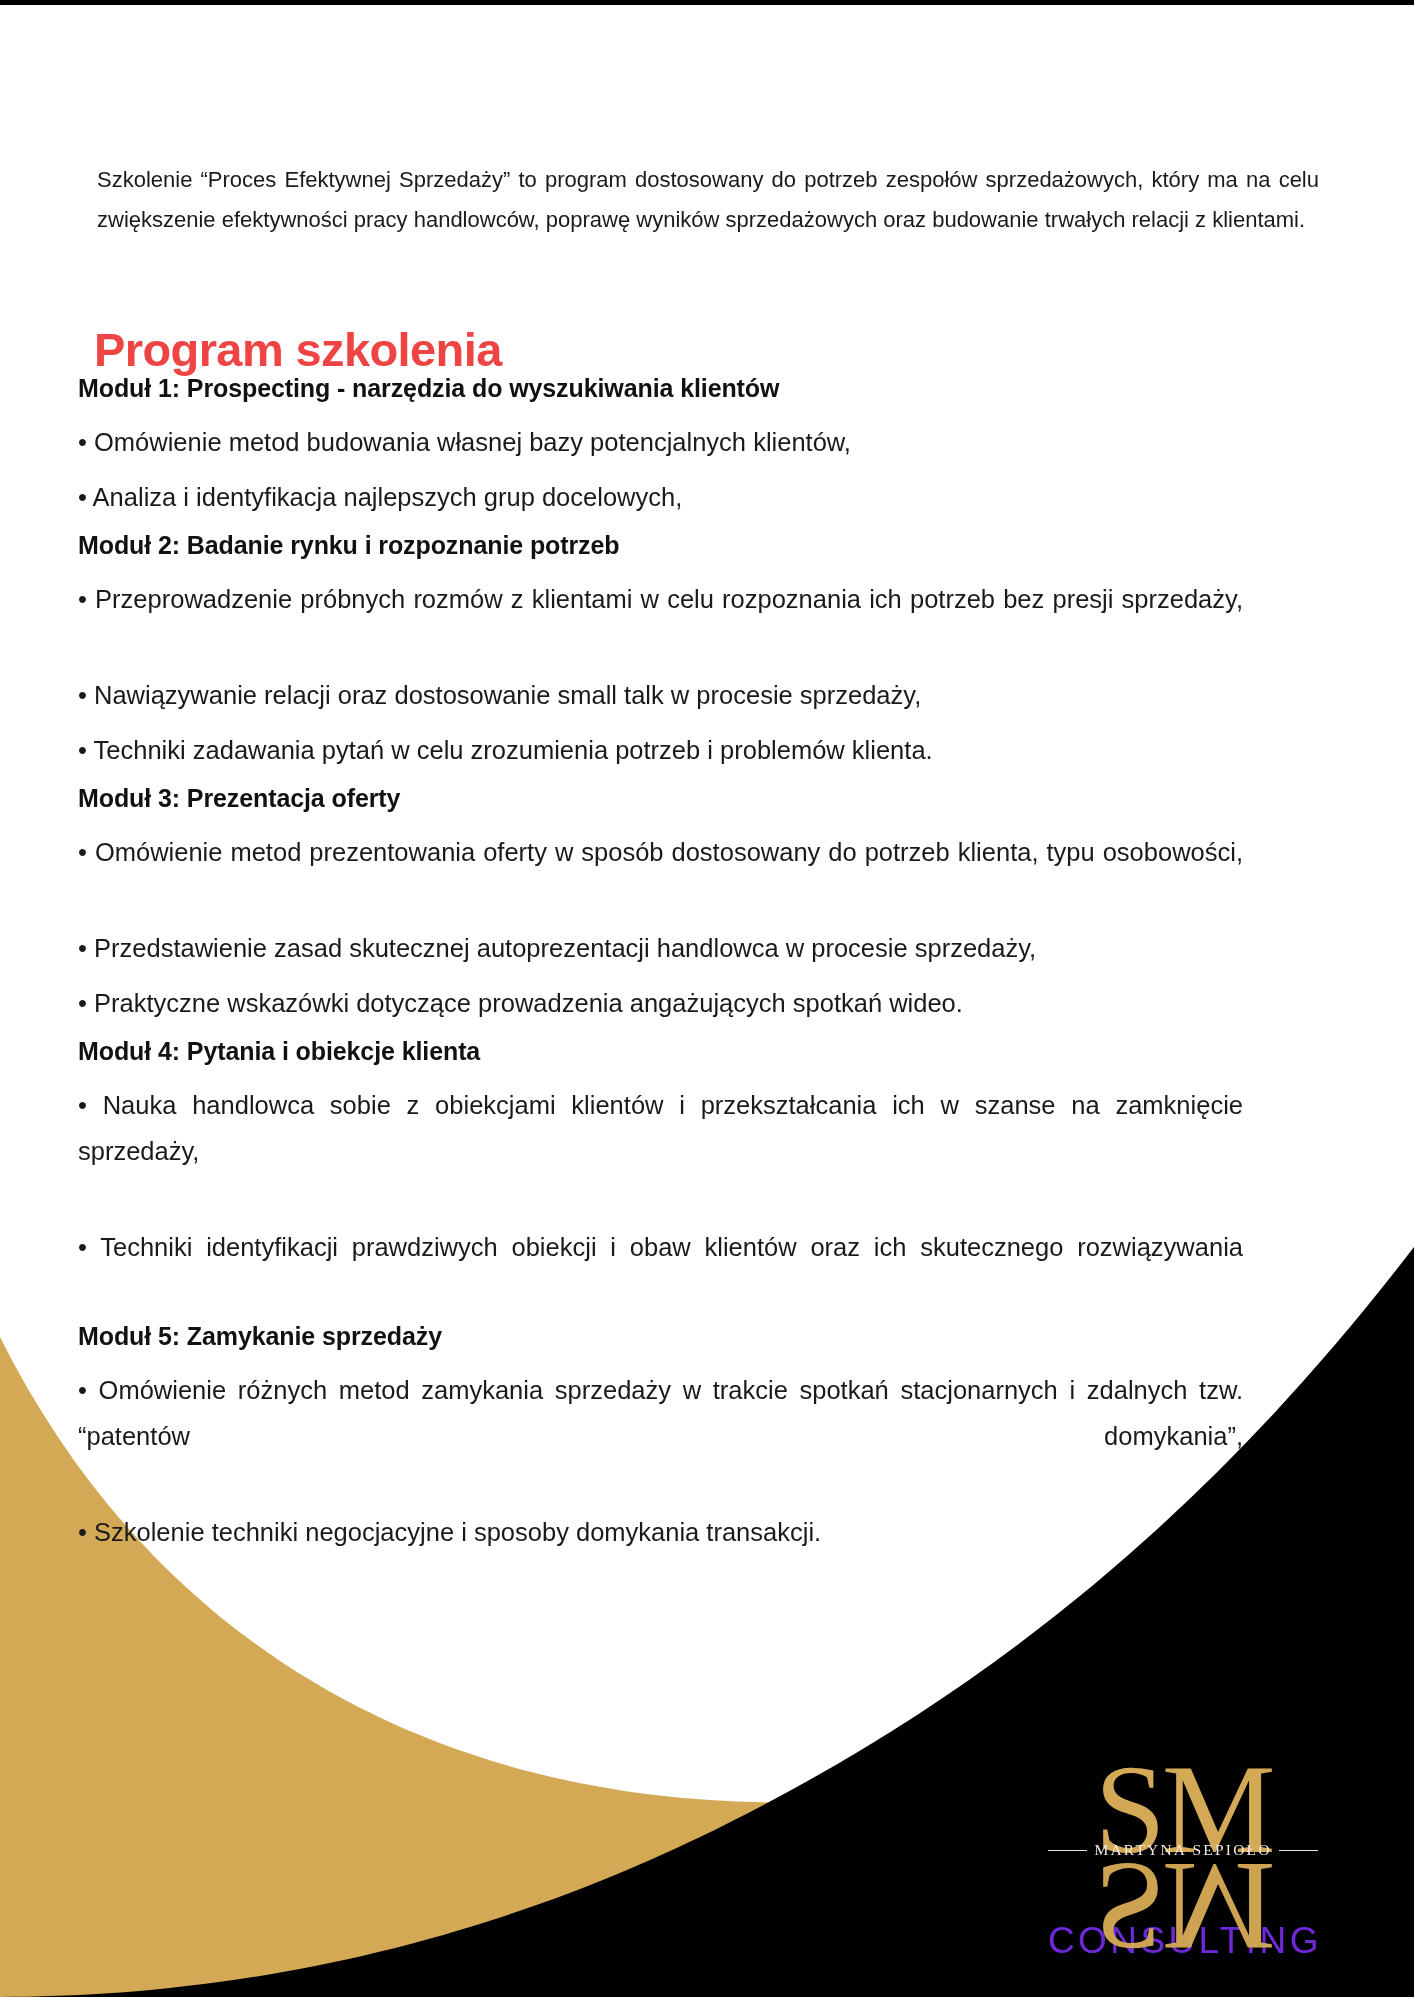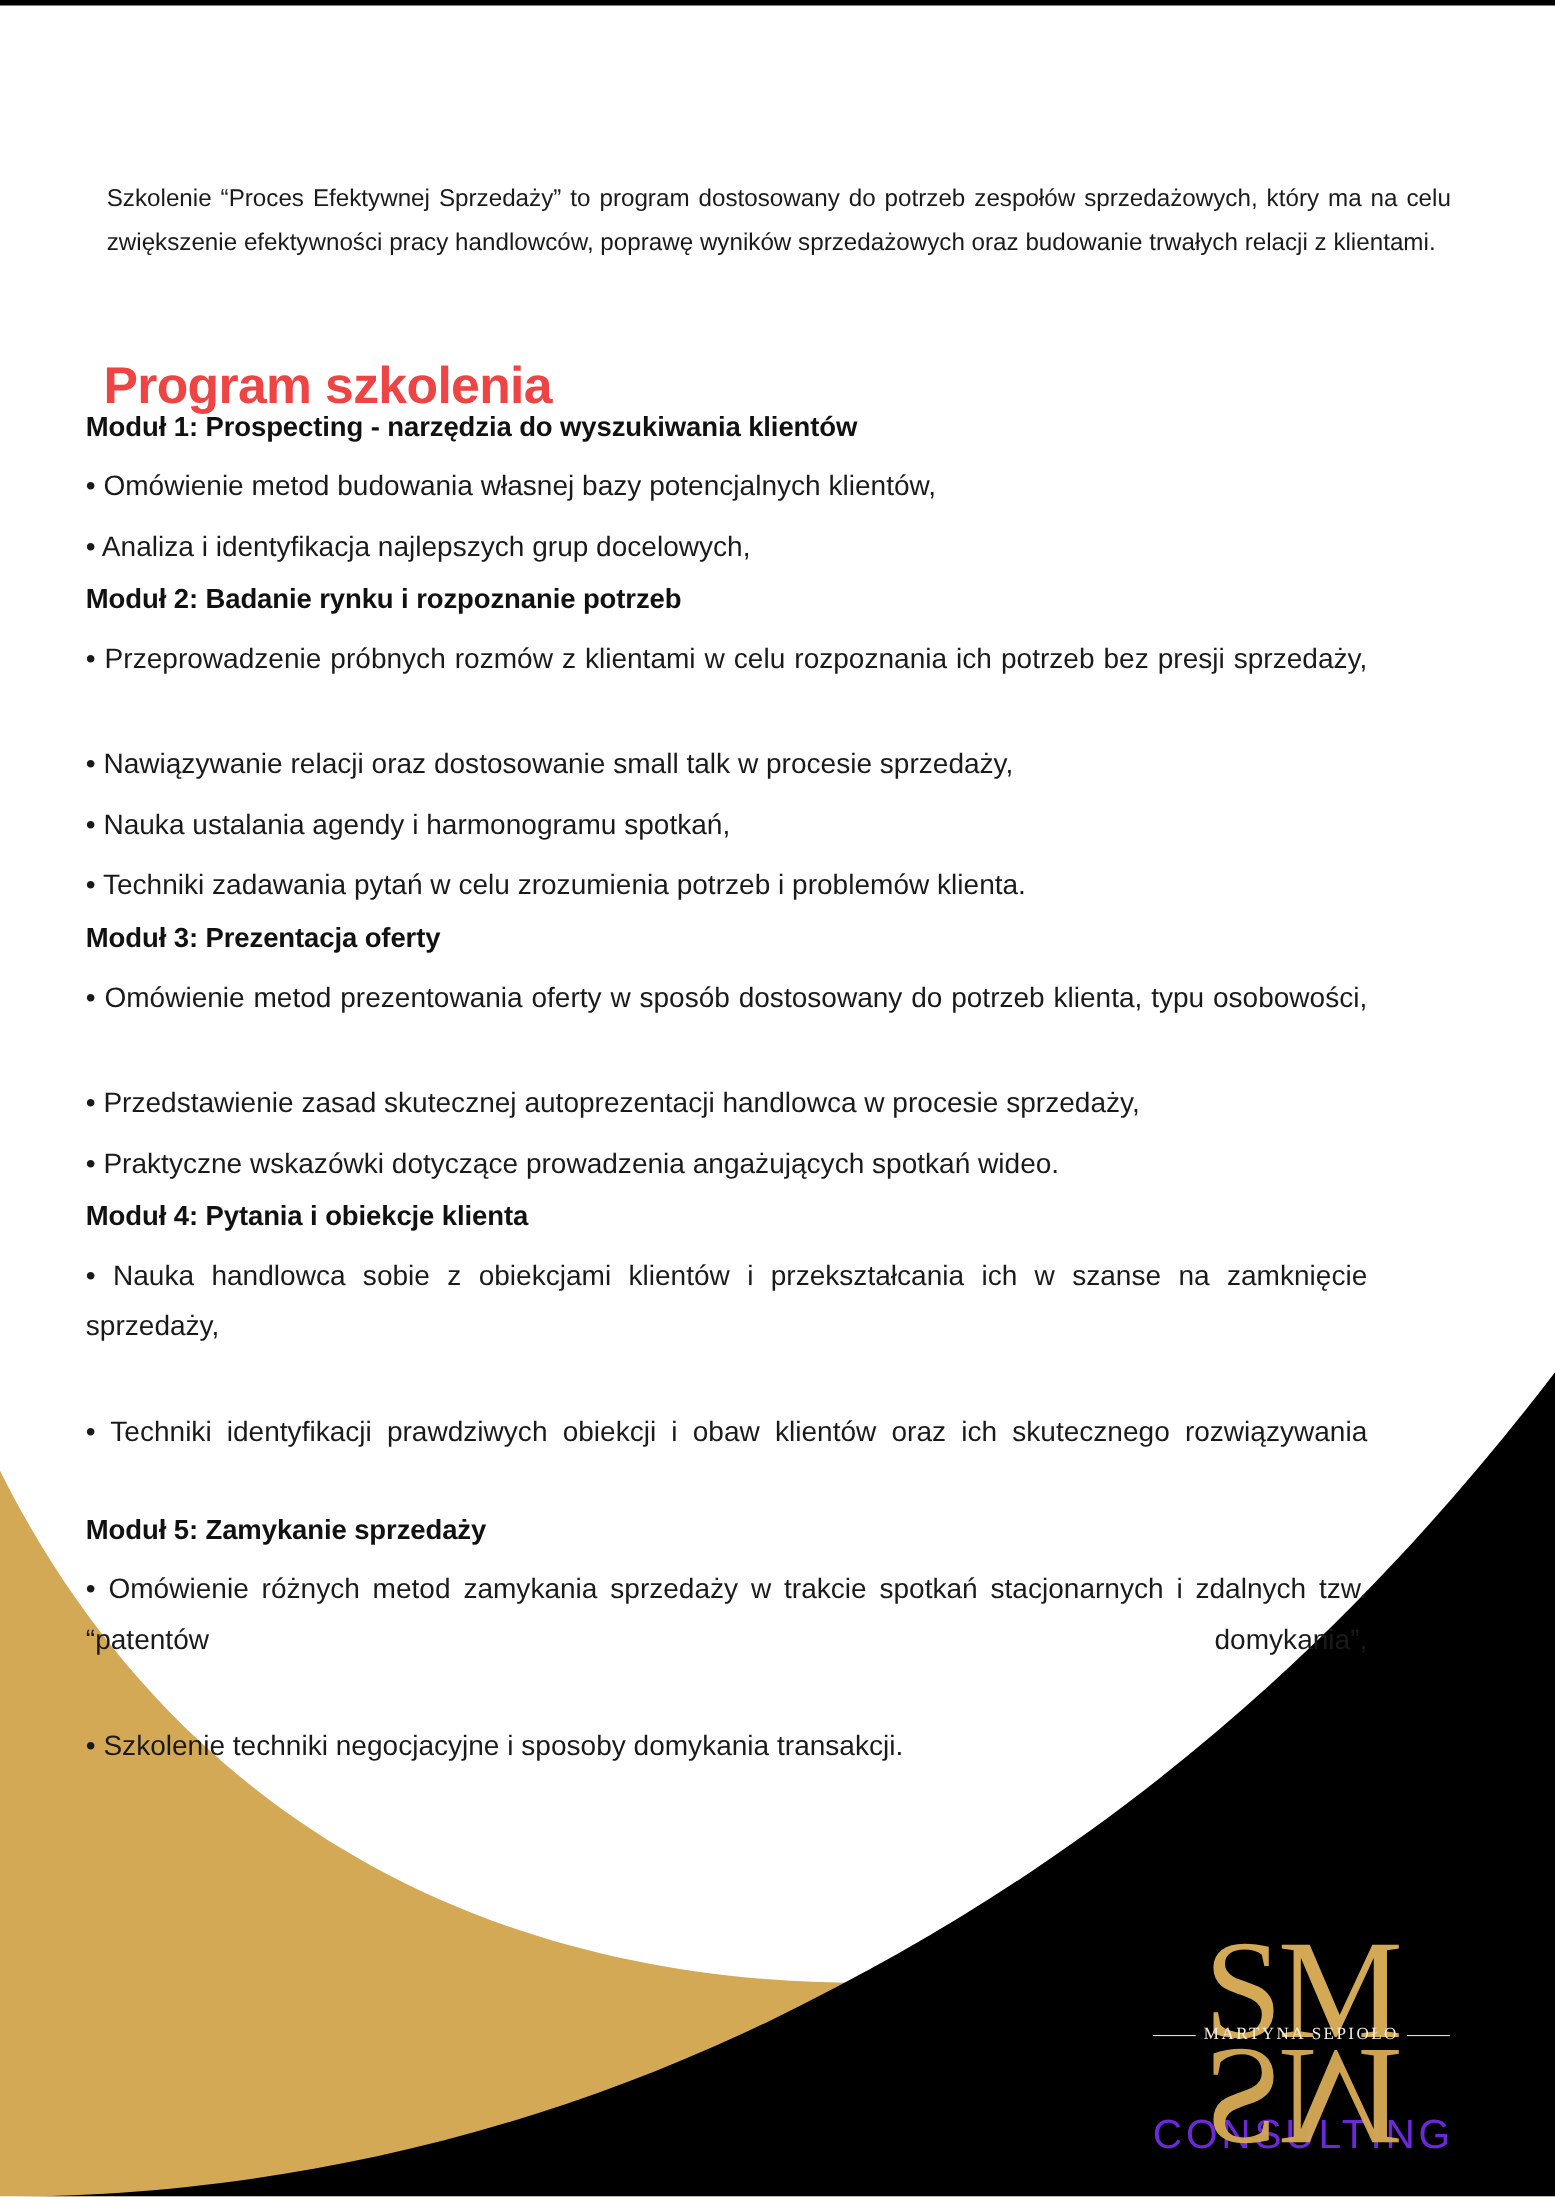--- a/index.html
+++ b/index.html
@@ -199,21 +199,20 @@
       <div class="mod-block">
         <div class="module-head">Moduł 1: Prospecting - narzędzia do wyszukiwania klientów</div>
         <div class="bullet">• Omówienie metod budowania własnej bazy potencjalnych klientów,</div>
         <div class="bullet">• Analiza i identyfikacja najlepszych grup docelowych,</div>
       </div>
 
       <div class="mod-block">
         <div class="module-head">Moduł 2: Badanie rynku i rozpoznanie potrzeb</div>
         <div class="bullet justified">• Przeprowadzenie próbnych rozmów z klientami w celu rozpoznania ich potrzeb bez presji sprzedaży,</div>
         <div class="bullet">• Nawiązywanie relacji oraz dostosowanie small talk w procesie sprzedaży,</div>
-        <div class="bullet">• Nauka ustalania agendy i harmonogramu spotkań,</div>
         <div class="bullet">• Techniki zadawania pytań w celu zrozumienia potrzeb i problemów klienta.</div>
       </div>
 
       <div class="mod-block">
         <div class="module-head">Moduł 3: Prezentacja oferty</div>
         <div class="bullet justified">• Omówienie metod prezentowania oferty w sposób dostosowany do potrzeb klienta, typu osobowości,</div>
         <div class="bullet">• Przedstawienie zasad skutecznej autoprezentacji handlowca w procesie sprzedaży,</div>
         <div class="bullet">• Praktyczne wskazówki dotyczące prowadzenia angażujących spotkań wideo.</div>
       </div>
 

